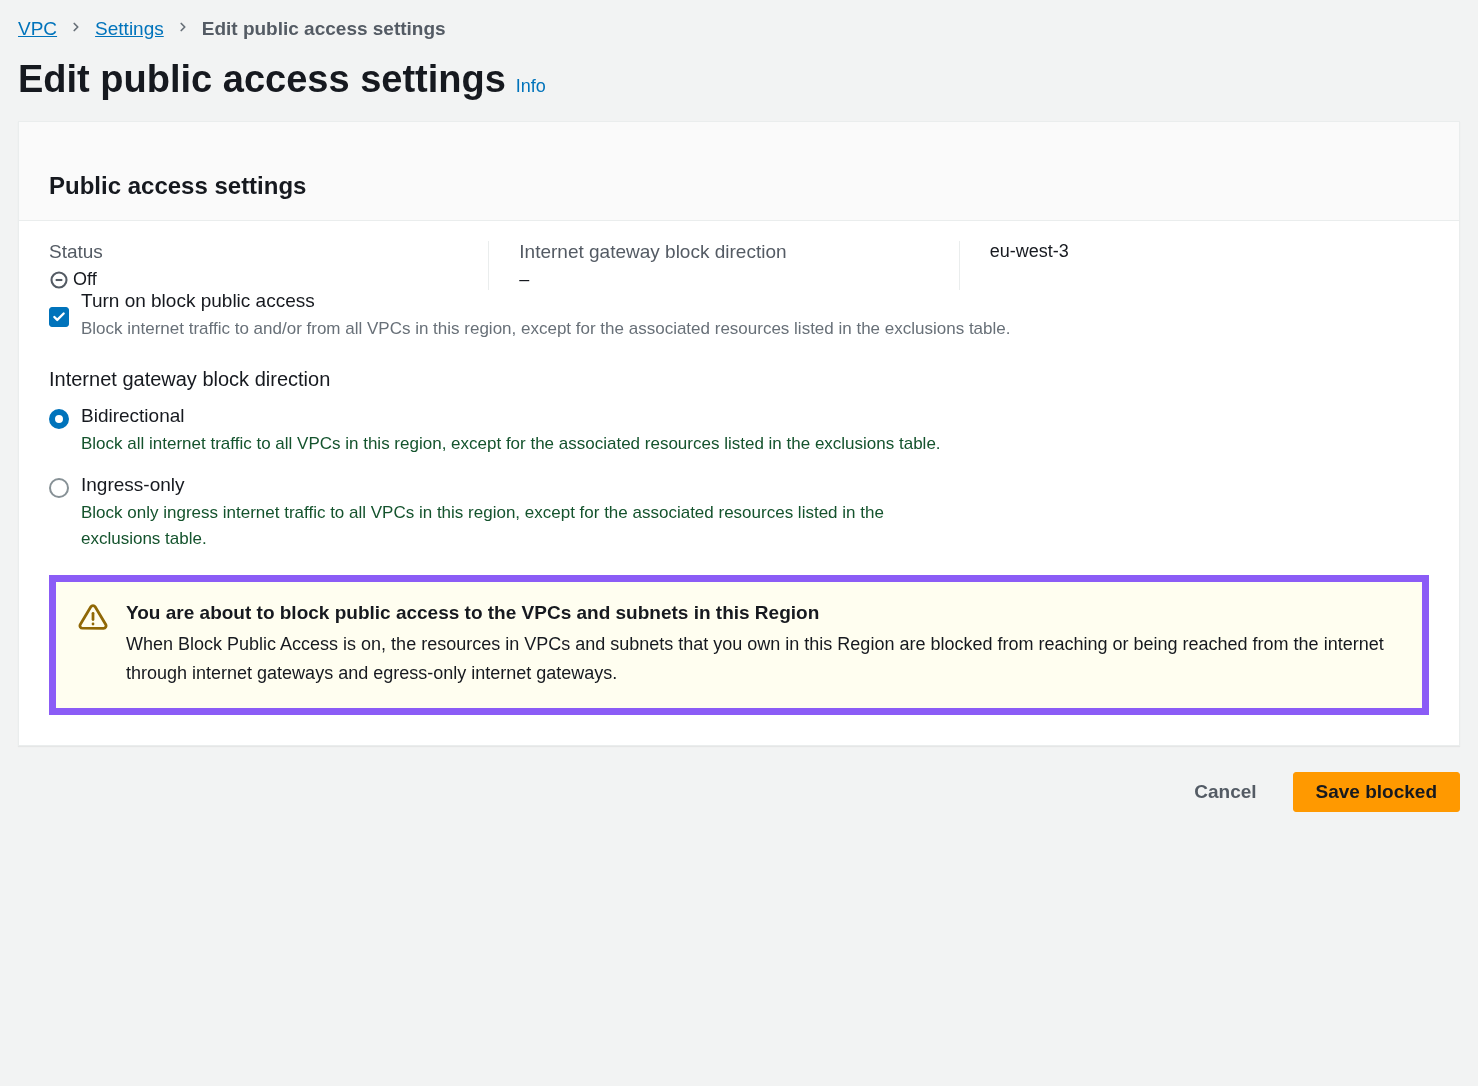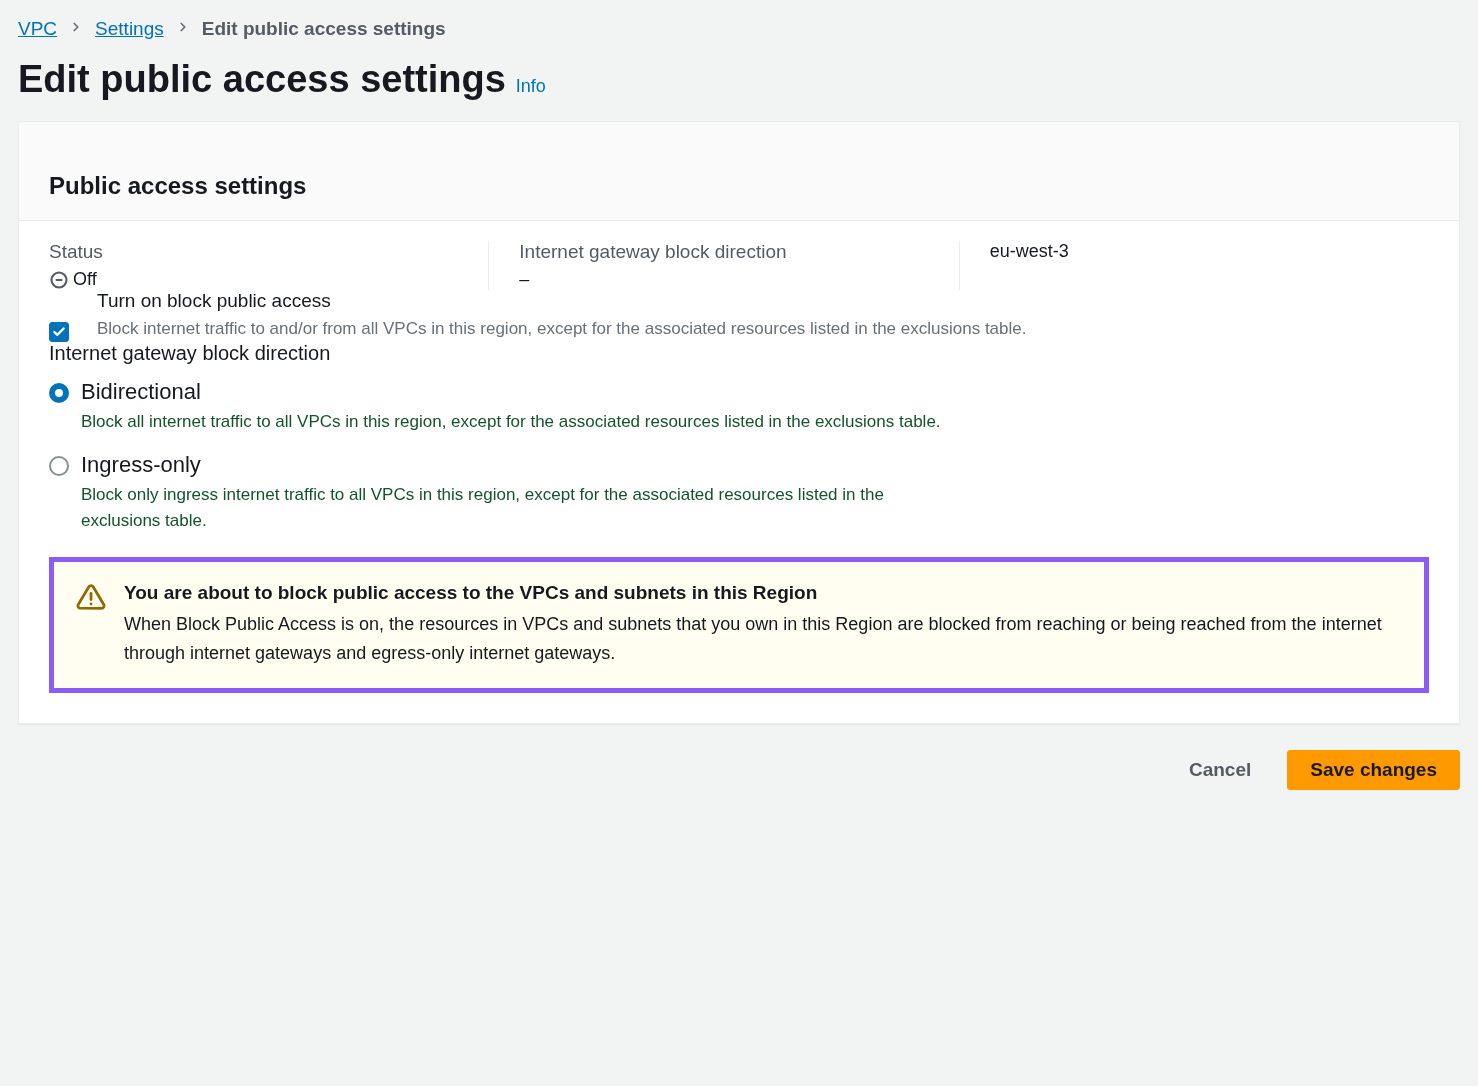--- a/index.html
+++ b/index.html
@@ -85,22 +85,23 @@
   display: flex;
   align-items: center;
   gap: 4px;
 }
 .status-off-icon {
   width: 20px;
   height: 20px;
 }
 .checkbox-row {
   display: flex;
-  align-items: flex-end;
-  gap: 28px;
+  align-items: center;
+  gap: 12px;
+  margin-bottom: 26px;
 }
 .checkbox {
   width: 20px;
   height: 20px;
   border-radius: 3px;
   background: #0073bb;
   border: 1px solid #0073bb;
   display: flex;
   align-items: center;
   justify-content: center;
@@ -139,32 +140,32 @@
   margin-top: 4px;
   cursor: pointer;
   display: flex;
   align-items: center;
   justify-content: center;
 }
 .radio.selected {
   border: 6px solid #0073bb;
 }
 .radio-text .title {
-  font-size: 22px;
+  font-size: 19px;
   color: #16191f;
   margin-bottom: 4px;
 }
 .radio-text .desc {
   font-size: 17px;
   color: #14532d;
   line-height: 1.5;
   max-width: 880px;
 }
 .alert {
-  border: 5px solid #8b5cf6;
+  border: 7px solid #8b5cf6;
   background: #fffef0;
   padding: 20px 22px;
   display: flex;
   gap: 18px;
   margin-top: 24px;
 }
 .alert-icon {
   width: 30px;
   height: 30px;
   flex-shrink: 0;
@@ -296,14 +297,14 @@
         <div class="alert-title">You are about to block public access to the VPCs and subnets in this Region</div>
         <div class="alert-body">When Block Public Access is on, the resources in VPCs and subnets that you own in this Region are blocked from reaching or being reached from the internet through internet gateways and egress-only internet gateways.</div>
       </div>
     </div>
 
   </div>
 </div>
 
 <div class="actions">
   <button class="btn btn-cancel">Cancel</button>
-  <button class="btn btn-primary">Save changes</button>
+  <button class="btn btn-primary">Save blocked</button>
 </div>
 
 </body></html>

